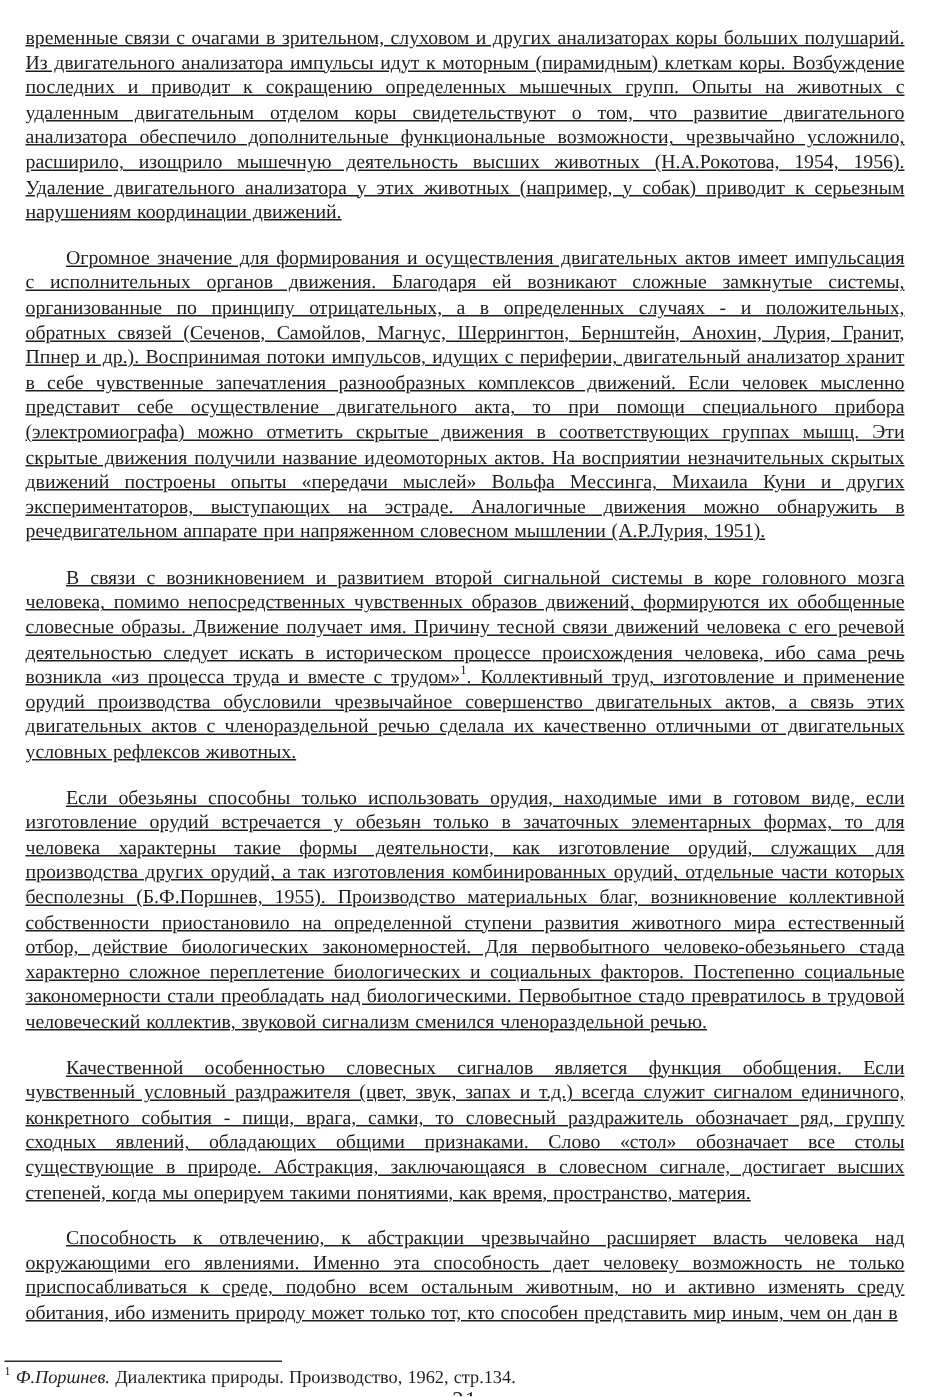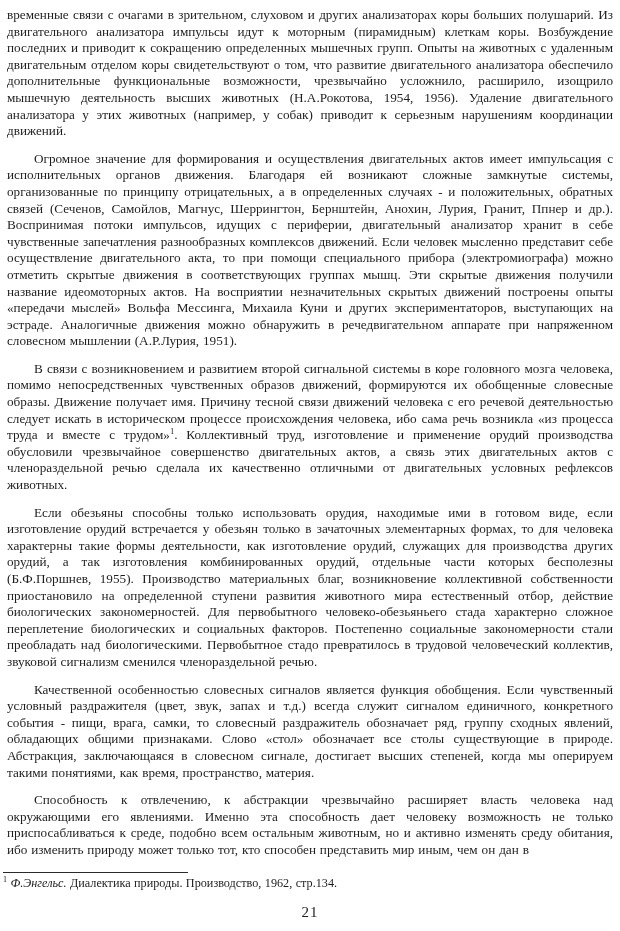--- a/index.html
+++ b/index.html
@@ -20,23 +20,24 @@
     line-height: 16.6px;
     display: flex;
     flex-direction: column;
     padding: 3px 3px 10px 3px;
     overflow: hidden;
   }
   .text-block {
     flex: 0 1 auto;
   }
   .para {
-    margin: 4px;
+    margin: 14px;
     text-align: justify;
     word-spacing: 0.6px;
+    text-decoration: underline;
   }
   .para.indent {
     text-indent: 27px;
   }
   .para + .para {
     margin-top: 11px;
   }
   .fn-ref {
     font-size: 8.5px;
     line-height: 0;
@@ -89,19 +90,19 @@
     <p class="para indent">Если обезьяны способны только использовать орудия, находимые ими в готовом виде, если изготовление орудий встречается у обезьян только в зачаточных элементарных формах, то для человека характерны такие формы деятельности, как изготовление орудий, служащих для производства других орудий, а так изготовления комбинированных орудий, отдельные части которых бесполезны (Б.Ф.Поршнев, 1955). Производство материальных благ, возникновение коллективной собственности приостановило на определенной ступени развития животного мира естественный отбор, действие биологических закономерностей. Для первобытного человеко-обезьяньего стада характерно сложное переплетение биологических и социальных факторов. Постепенно социальные закономерности стали преобладать над биологическими. Первобытное стадо превратилось в трудовой человеческий коллектив, звуковой сигнализм сменился членораздельной речью.</p>
 
     <p class="para indent">Качественной особенностью словесных сигналов является функция обобщения. Если чувственный условный раздражителя (цвет, звук, запах и т.д.) всегда служит сигналом единичного, конкретного события - пищи, врага, самки, то словесный раздражитель обозначает ряд, группу сходных явлений, обладающих общими признаками. Слово «стол» обозначает все столы существующие в природе. Абстракция, заключающаяся в словесном сигнале, достигает высших степеней, когда мы оперируем такими понятиями, как время, пространство, материя.</p>
 
     <p class="para indent">Способность к отвлечению, к абстракции чрезвычайно расширяет власть человека над окружающими его явлениями. Именно эта способность дает человеку возможность не только приспосабливаться к среде, подобно всем остальным животным, но и активно изменять среду обитания, ибо изменить природу может только тот, кто способен представить мир иным, чем он дан в</p>
   </div>
 
   <div class="footnote-area">
     <div class="footnote-rule"></div>
     <p class="footnote"><sup class="fn-marker">1</sup>
-      <span class="fn-author">Ф.Энгельс.</span>
+      <span class="fn-author">Ф.Поршнев.</span>
       <span>Диалектика природы. Производство, 1962, стр.134.</span></p>
   </div>
 
   <div class="page-number">21</div>
 
 </div>
 
 </body></html>

